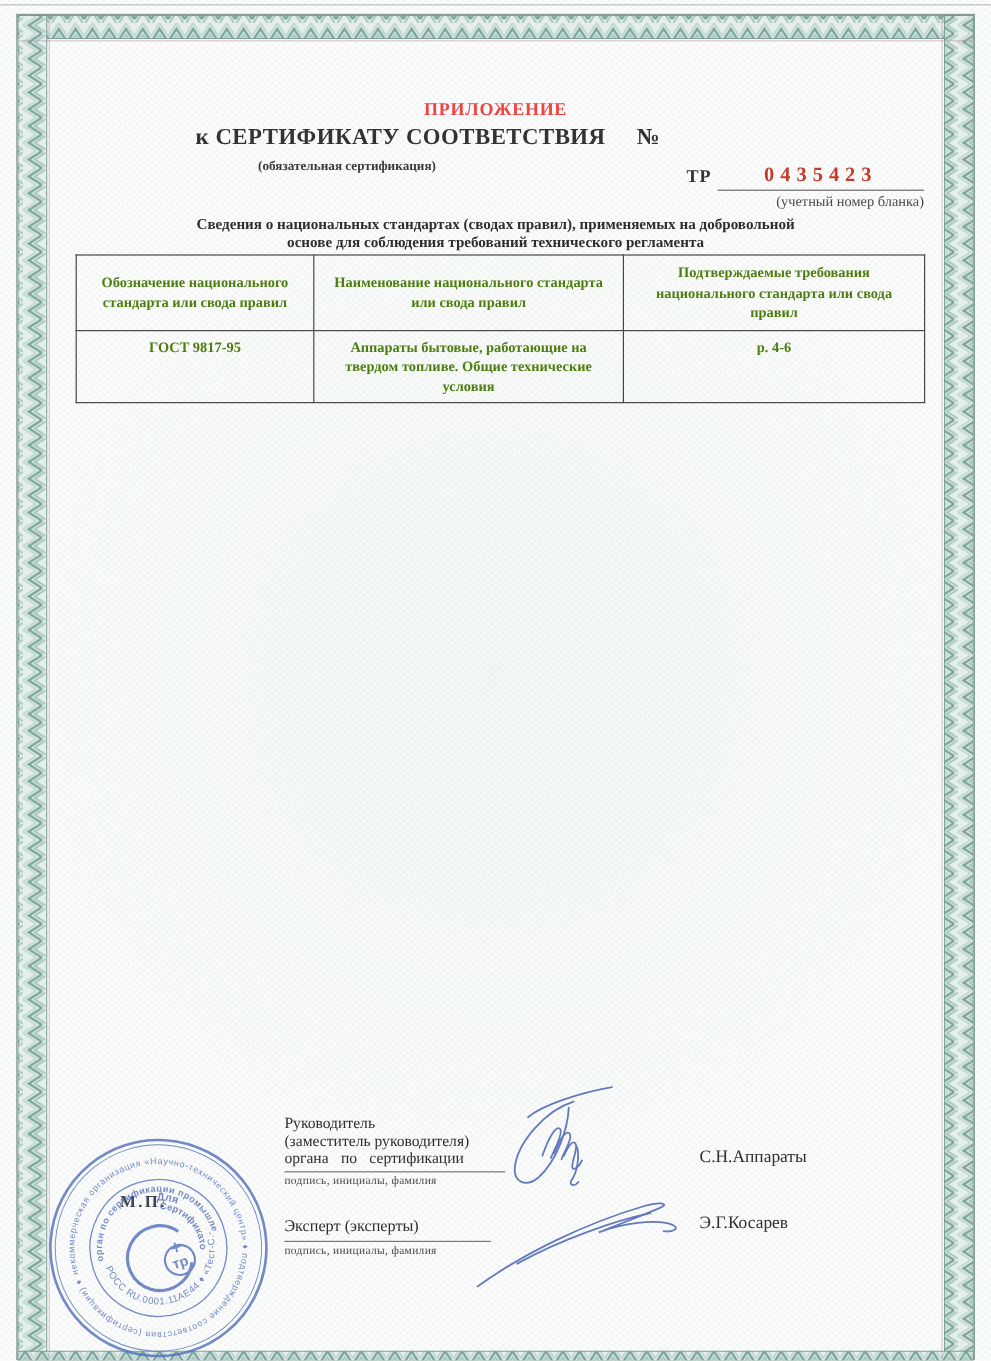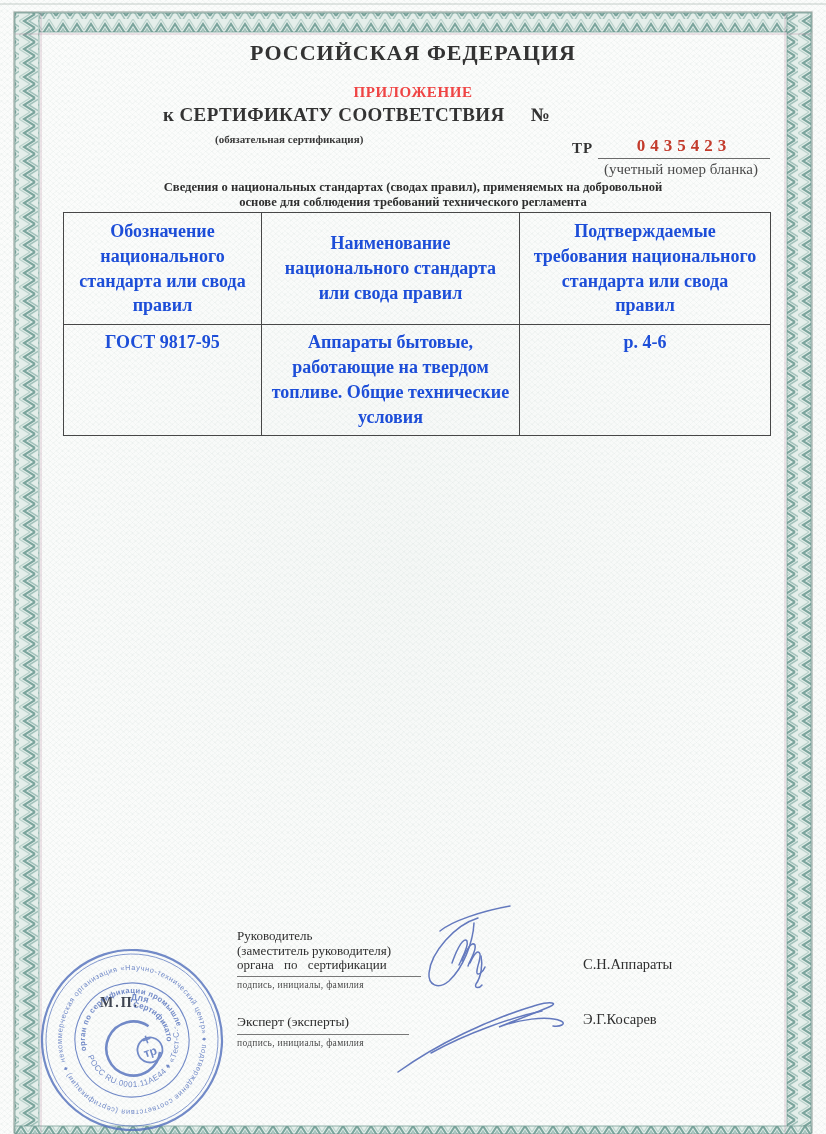--- a/index.html
+++ b/index.html
@@ -27,28 +27,28 @@
   .doc-type{top:84px;font-size:15px;font-weight:bold;letter-spacing:.6px;color:#ef4444;}
   .cert-line{left:163px;top:104px;font-size:19px;font-weight:bold;color:#333;letter-spacing:.4px;}
   .cert-line .nosign{margin-left:26px;}
   .cert-number{left:583px;top:107px;width:187px;text-align:center;font-size:15.5px;color:#3a3a3a;
     border-bottom:1px solid #6b6b6b;padding-bottom:3px;}
   .cert-kind{left:215px;top:133px;width:300px;text-align:left;font-size:11px;font-weight:bold;color:#3a3a3a;}
   .tr-label{left:572px;top:140px;font-size:15px;font-weight:bold;color:#333;letter-spacing:1px;}
   .blank-number{left:598px;top:136px;width:172px;text-align:center;
     font-size:17px;font-weight:bold;letter-spacing:5px;color:#c33b2c;
     border-bottom:1px solid #6b6b6b;padding-bottom:2px;}
-  .blank-caption{left:604px;top:161px;width:166px;text-align:left;font-size:15px;color:#4a4a4a;}
+  .blank-caption{left:604px;top:161px;width:166px;text-align:right;font-size:12px;color:#4a4a4a;}
   .intro1{top:180px;font-size:12.6px;font-weight:bold;color:#2e2e2e;}
   .intro2{top:195px;font-size:12.6px;font-weight:bold;color:#2e2e2e;}
 
   table.standards{
     position:absolute;left:63px;top:212px;width:708px;z-index:2;
     border-collapse:collapse;table-layout:fixed;
-    font-size:18px;color:#1d4ed8;
+    font-size:12px;color:#4d7c0f;
   }
   table.standards th, table.standards td{
     border:1.4px solid #474747;padding:5px 9px;line-height:1.38;
     vertical-align:top;background:transparent;
   }
   table.standards th{font-weight:bold;text-align:center;vertical-align:middle;padding:6px 10px;}
   table.standards td{text-align:center;font-weight:bold;}
   table.standards tr.r1 td{height:45px;}
   table.standards tr.r2 td{height:34px;}
   col.c1{width:28%;} col.c2{width:36.5%;} col.c3{width:35.5%;}
@@ -96,21 +96,20 @@
     <rect x="15" y="13" width="24" height="1120" fill="url(#chevV)" stroke="#6a948c" stroke-width=".7"></rect>
     <rect x="787" y="13" width="24" height="1120" fill="url(#chevV)" stroke="#6a948c" stroke-width=".7"></rect>
     <rect x="15" y="1126" width="796" height="8" fill="url(#chevH)" stroke="#6a948c" stroke-width=".7"></rect>
 
     <line x1="15" y1="34" x2="811" y2="34" stroke="#b487a0" stroke-width=".8" opacity=".55"></line>
     <line x1="41" y1="13" x2="41" y2="1133" stroke="#b487a0" stroke-width=".8" opacity=".55"></line>
     <line x1="785" y1="13" x2="785" y2="1133" stroke="#b487a0" stroke-width=".8" opacity=".55"></line>
   </svg>
 
   <div class="content">
-    <div class="abs center country-title">РОССИЙСКАЯ ФЕДЕРАЦИЯ</div>
     <div class="abs center doc-type">ПРИЛОЖЕНИЕ</div>
 
     <div class="abs cert-line">
       <span>к СЕРТИФИКАТУ СООТВЕТСТВИЯ</span><span class="nosign">№</span>
     </div>
     <div class="abs cert-kind">(обязательная сертификация)</div>
 
     <div class="abs tr-label">ТР</div>
     <div class="abs blank-number">0435423</div>
     <div class="abs blank-caption">(учетный номер бланка)</div>

